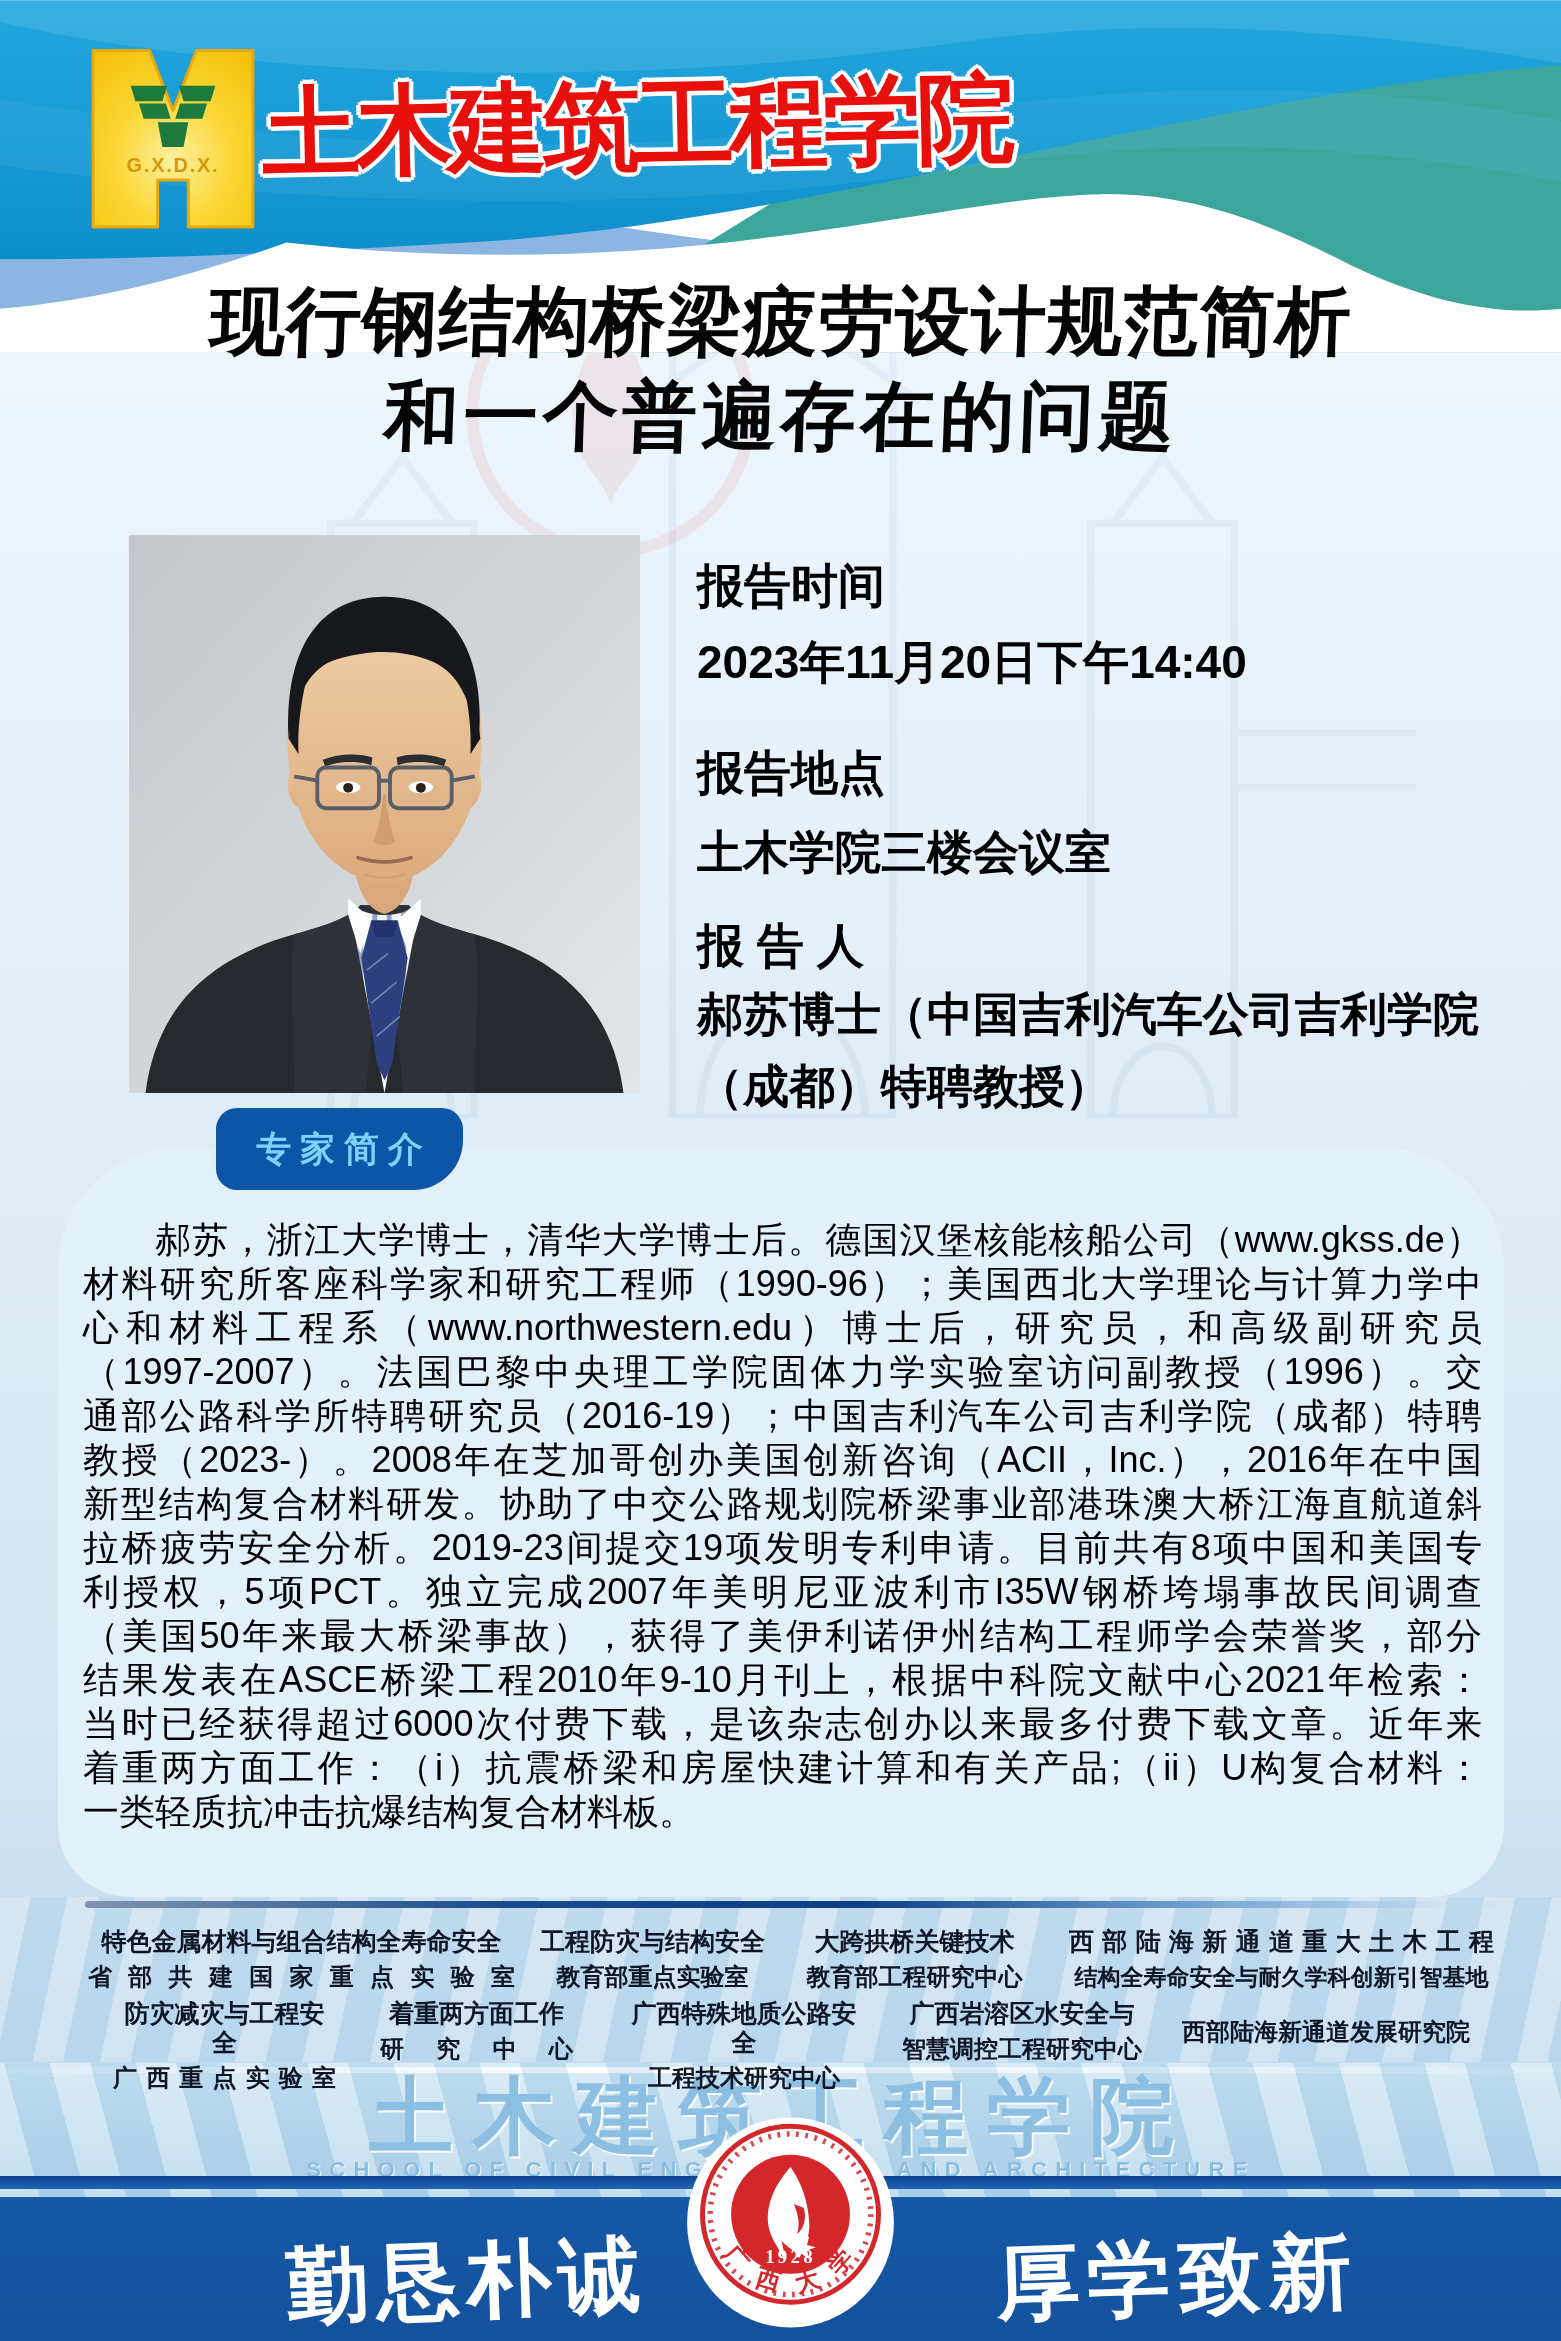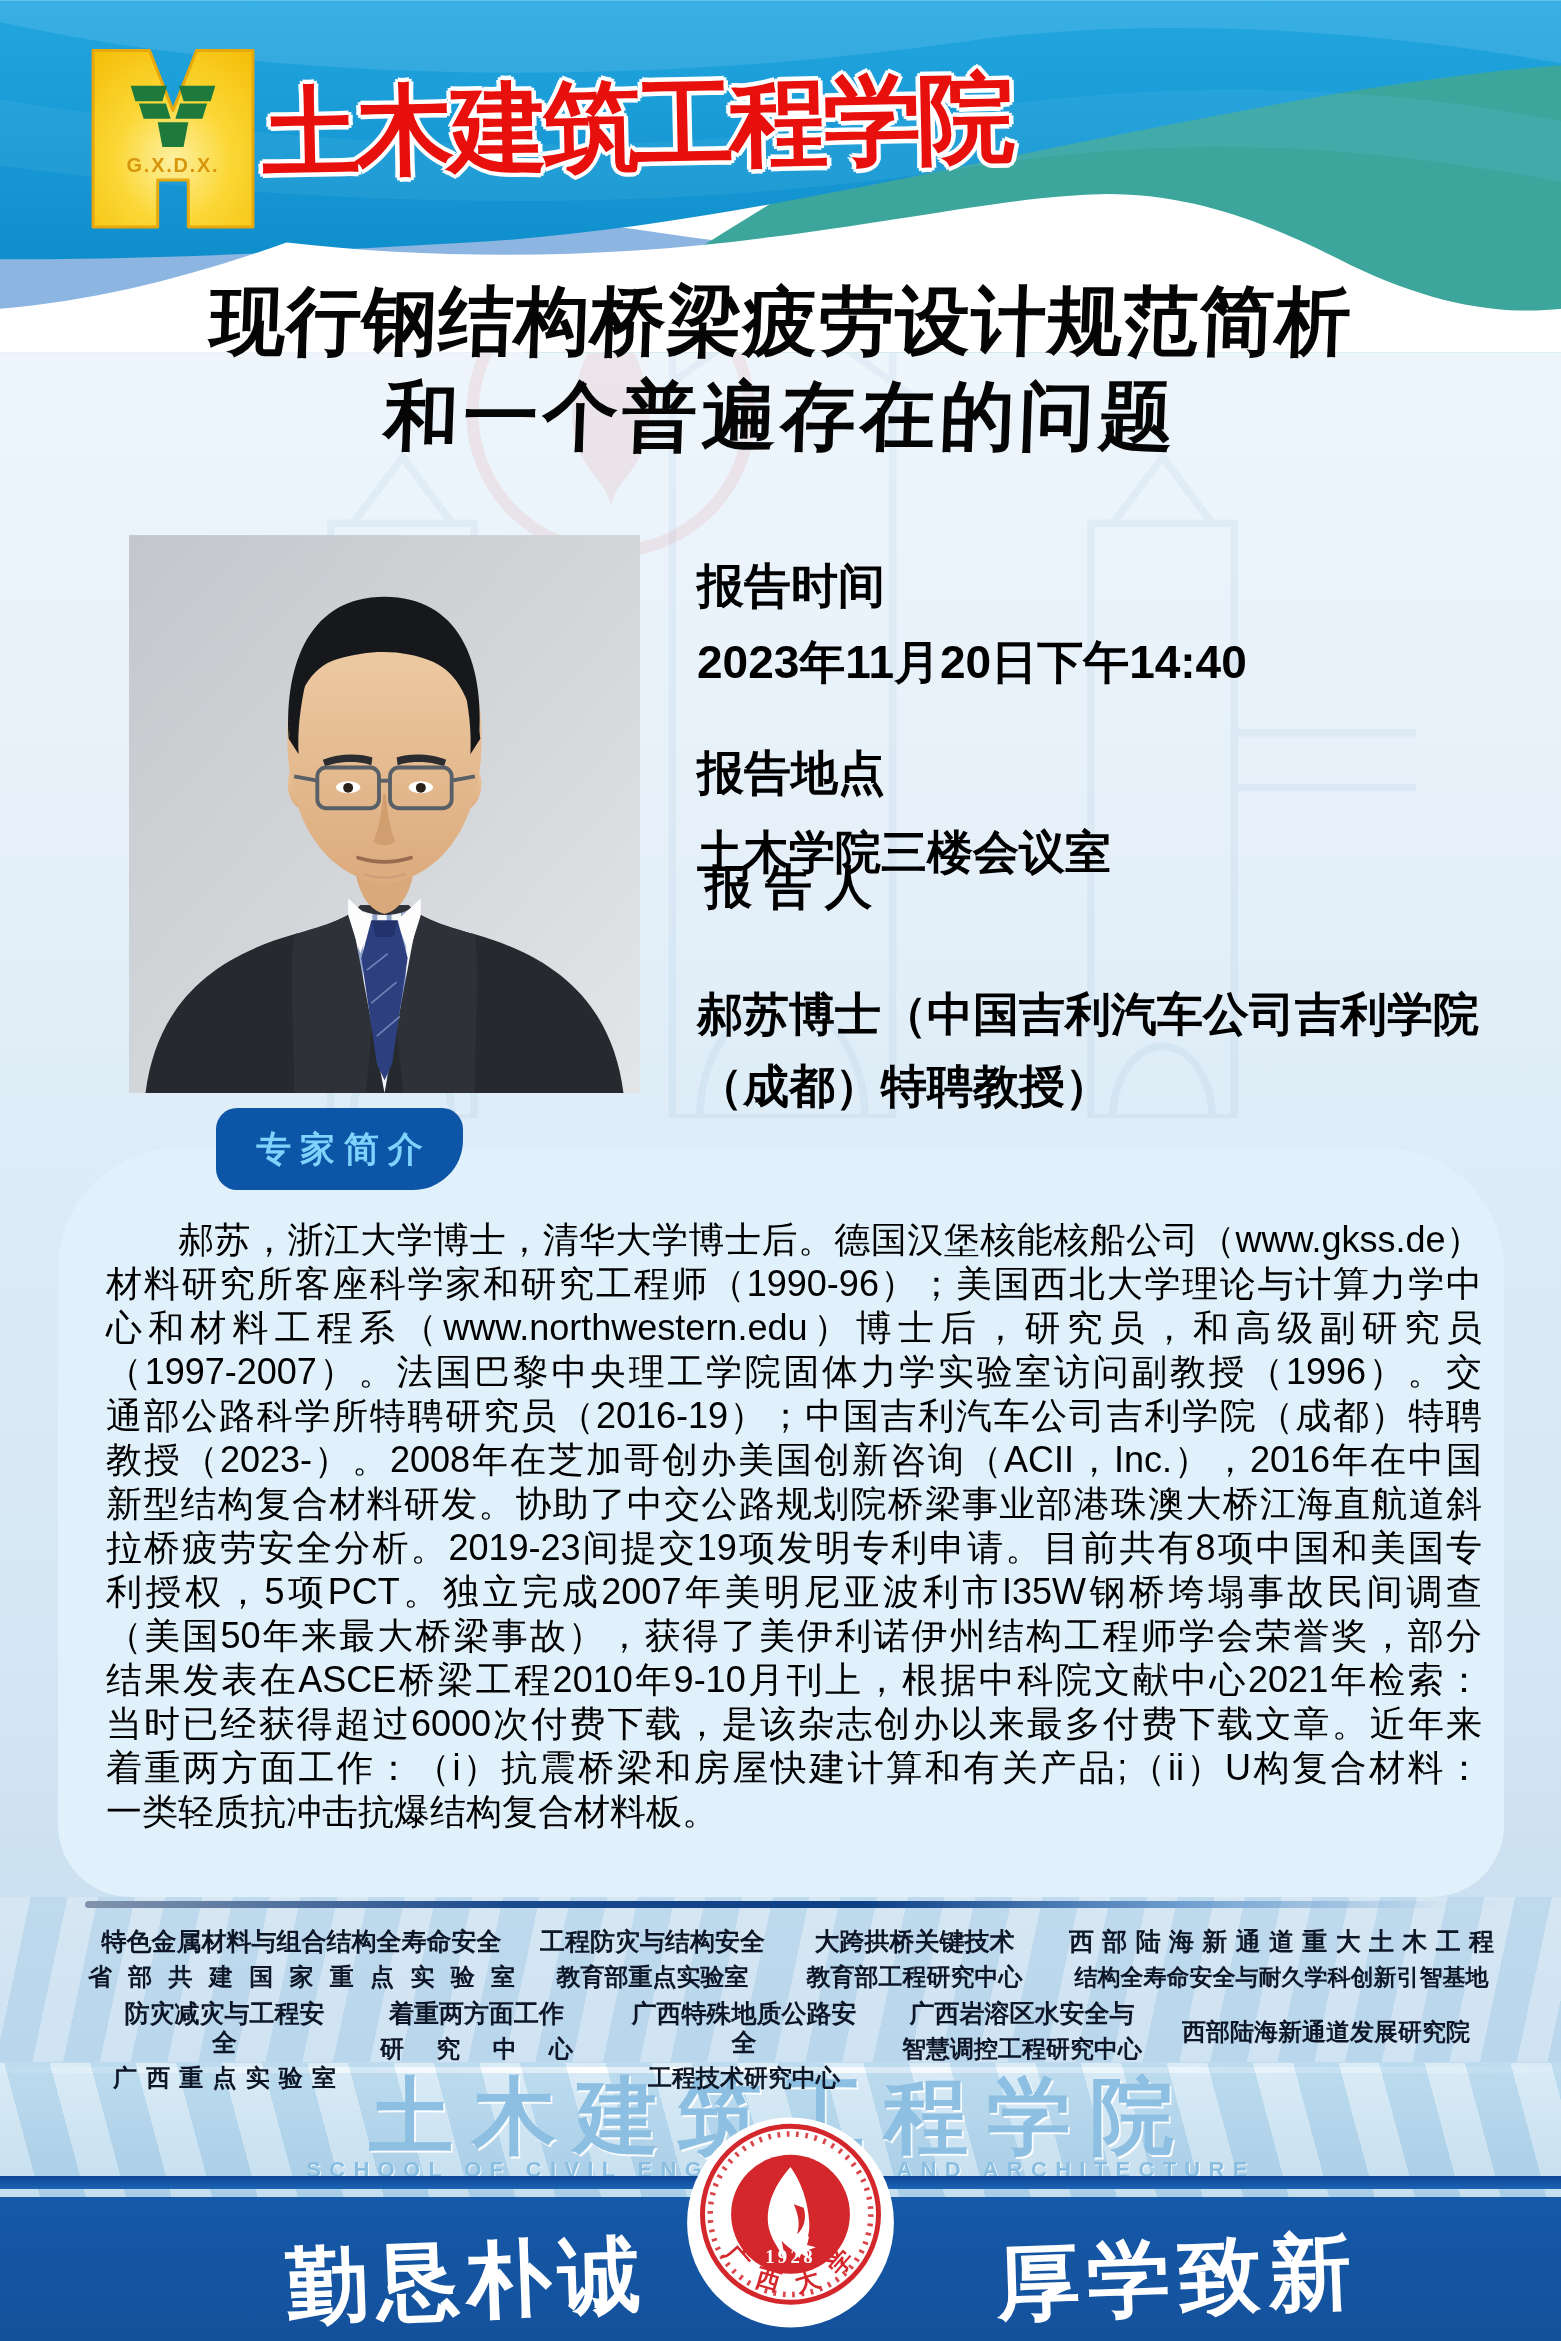--- a/index.html
+++ b/index.html
@@ -34,34 +34,34 @@
 
   
   .info{position:absolute;top:0;left:0;}
   .info div{position:absolute;white-space:nowrap;color:#000;}
   .lbl{font-weight:900;font-size:47px;}
   .val{font-weight:700;font-size:46px;}
   .i-time-l{top:555px;left:697px;}
   .i-time-v{top:632px;left:697px;}
   .i-place-l{top:742px;left:697px;}
   .i-place-v{top:822px;left:697px;}
-  .i-spk-l{top:856px;left:697px;margin-left:8px;}
+  .i-spk-l{top:915px;left:697px;}
   .i-spk-v{top:978px;left:697px;width:815px;white-space:normal !important;line-height:72px;}
 
   
   .badge{position:absolute;top:1108px;left:216px;width:247px;height:82px;background:#0d55a6;
     border-radius:21px 21px 50px 21px;display:flex;align-items:center;justify-content:center;z-index:3;}
   .badge span{color:#7dd3fc;font-size:35px;font-weight:900;letter-spacing:8.8px;padding-left:8.8px;}
 
   
   .bio-panel{position:absolute;top:1148px;left:58px;width:1446px;height:749px;
     background:#e1f1fb;border-radius:121px 121px 72px 72px;z-index:1;}
   .bio{position:absolute;top:1218px;left:83px;width:1399px;z-index:2;
     font-size:36px;line-height:44px;color:#000;}
-  .bio-line{text-align:justify;text-align-last:justify;margin-left:23px;}
+  .bio-line{text-align:justify;text-align-last:justify;}
   .bio-line.first{text-indent:2em;}
   .bio-line.last{text-align-last:left;}
 
   
   .labs-band{position:absolute;top:1897px;left:0;width:1562px;height:165px;
     background:repeating-linear-gradient(102deg,rgba(255,255,255,.22) 0 30px,rgba(150,196,229,.22) 30px 66px);}
   .divider{position:absolute;top:1901px;left:85px;width:1410px;height:7.2px;border-radius:3.9px;z-index:2;
     background:linear-gradient(90deg,#8294ac 0%,#1a4a8e 30%,#0d3f85 55%,#6f9fd0 78%,rgba(190,214,235,.15) 96%);}
   .lab{position:absolute;z-index:2;text-align:center;color:#0d1626;
     font-family:"Liberation Serif",serif;font-weight:700;}

